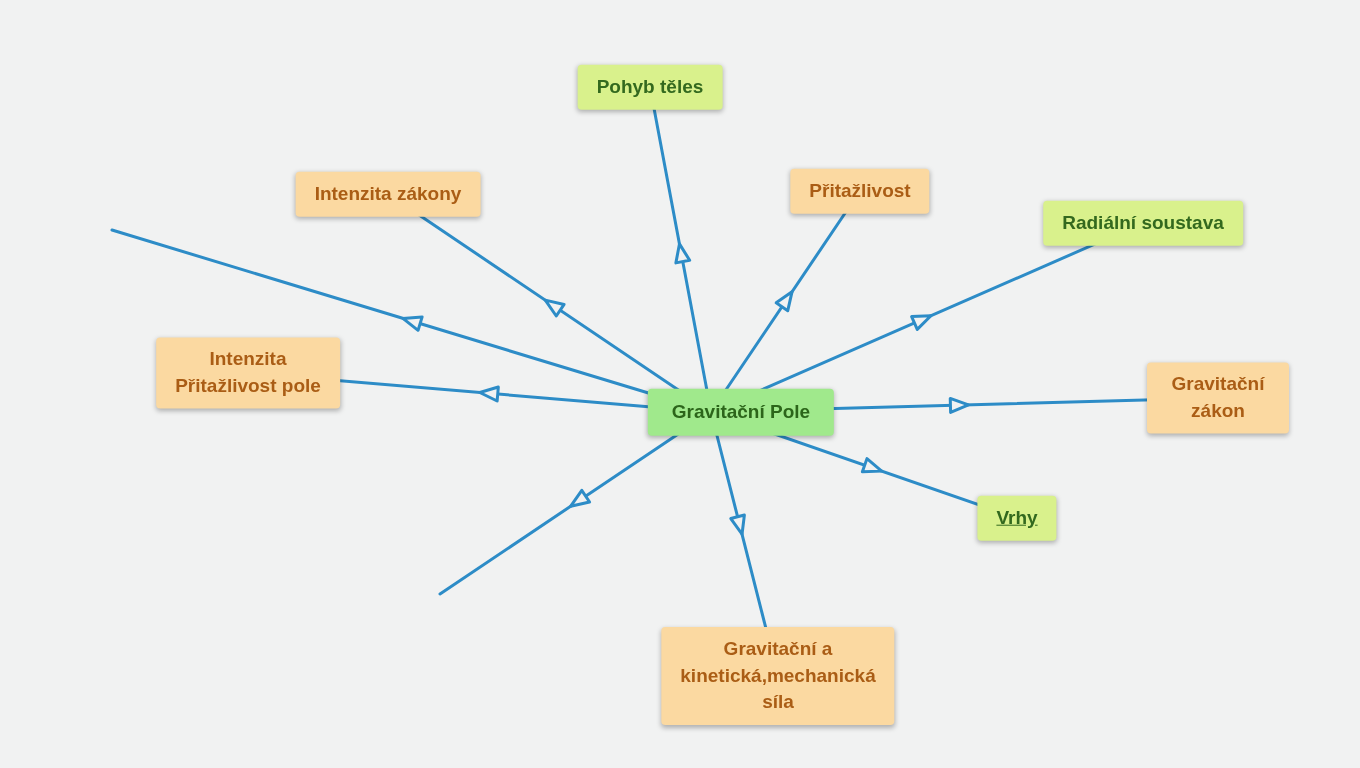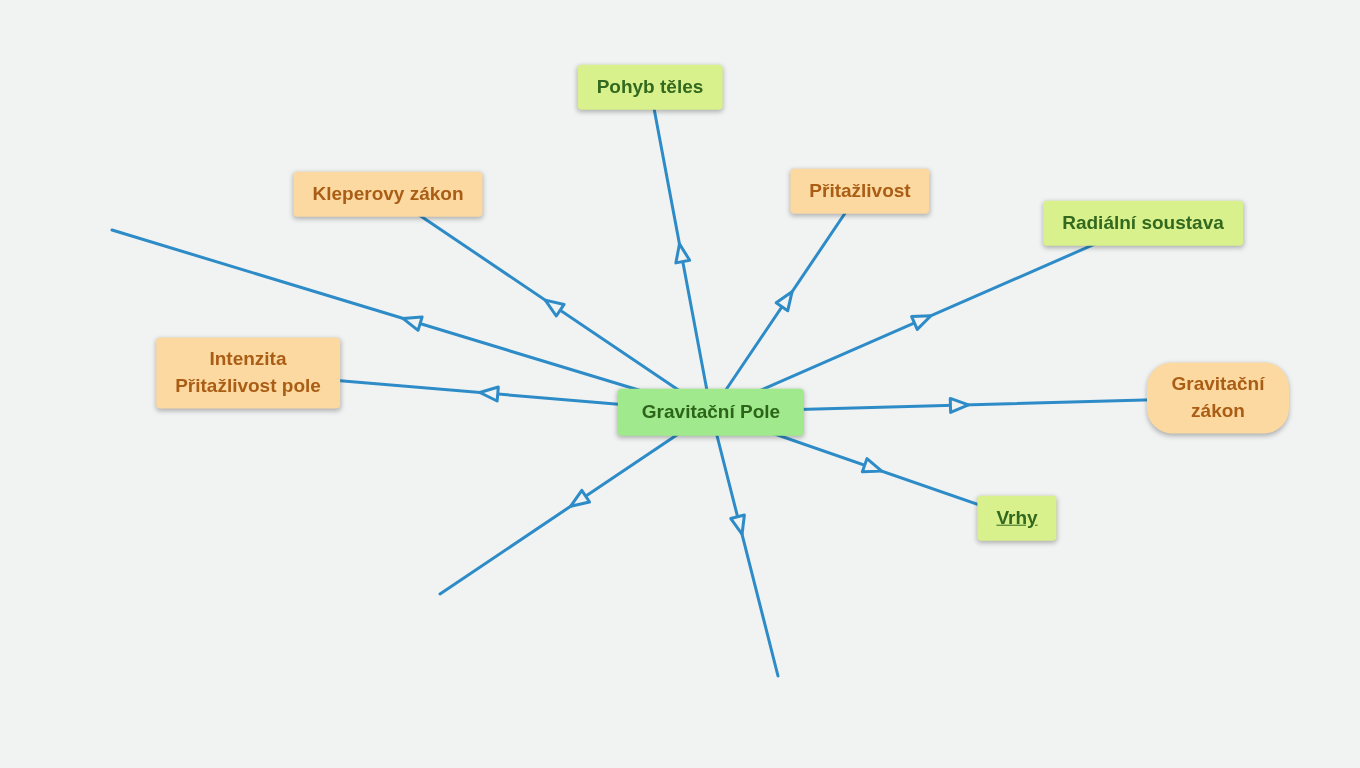--- a/index.html
+++ b/index.html
@@ -82,23 +82,26 @@
       <line x1="711" y1="412" x2="1218" y2="398" class="edge-line"></line>
       <polygon points="968.4265707085958,404.891573984378 950.626649525777,412.3857587889742 950.2402090570316,398.39109324226973" class="edge-arrow"></polygon>
       <line x1="711" y1="412" x2="1017" y2="518" class="edge-line"></line>
       <polygon points="881.6842136172963,471.1259040635079 862.3845276666422,471.84848430550034 866.9670450987654,458.6197075674839" class="edge-arrow"></polygon>
       <line x1="711" y1="412" x2="440" y2="594" class="edge-line"></line>
       <polygon points="570.7385566881554,506.1977220765894 581.7787705856084,490.35115534753146 589.5841160380809,501.97340049928977" class="edge-arrow"></polygon>
       <line x1="711" y1="412" x2="778" y2="676" class="edge-line"></line>
       <polygon points="742.023906430031,534.2434522019133 730.811186301814,518.5184750214441 744.3810008381237,515.0746205747291" class="edge-arrow"></polygon>
     </svg>
   <div class="nodes-layer">
-      <div class="node center" style="left: 711px; top: 412px;">Gravitační Pole</div>
+      <div class="node center" style="left: 741px; top: 412px;">Gravitační Pole</div>
       <div class="node lime" style="left: 650px; top: 87px;">Pohyb těles</div>
-      <div class="node orange" style="left: 388px; top: 194px;">Kleperovy zákon</div>
+      <div class="node orange" style="left: 388px; top: 194px;">Intenzita zákony</div>
       <div class="node orange" style="left: 860px; top: 191px;">Přitažlivost</div>
       <div class="node lime" style="left: 1143px; top: 223px;">Radiální soustava</div>
       <div class="node orange" style="left: 248px; top: 373px;">Intenzita
 Přitažlivost pole</div>
-      <div class="node orange" style="left: 1218px; top: 398px; border-radius: 25px;">Gravitační zákon</div>
+      <div class="node orange" style="left: 1218px; top: 398px;">Gravitační zákon</div>
       <div class="node lime" style="left: 1017px; top: 518px; text-decoration: underline;">Vrhy</div>
+      <div class="node orange" style="left: 778px; top: 676px;">Gravitační a
+kinetická,mechanická
+síla</div>
     </div>
 </div>
 
 </body></html>

